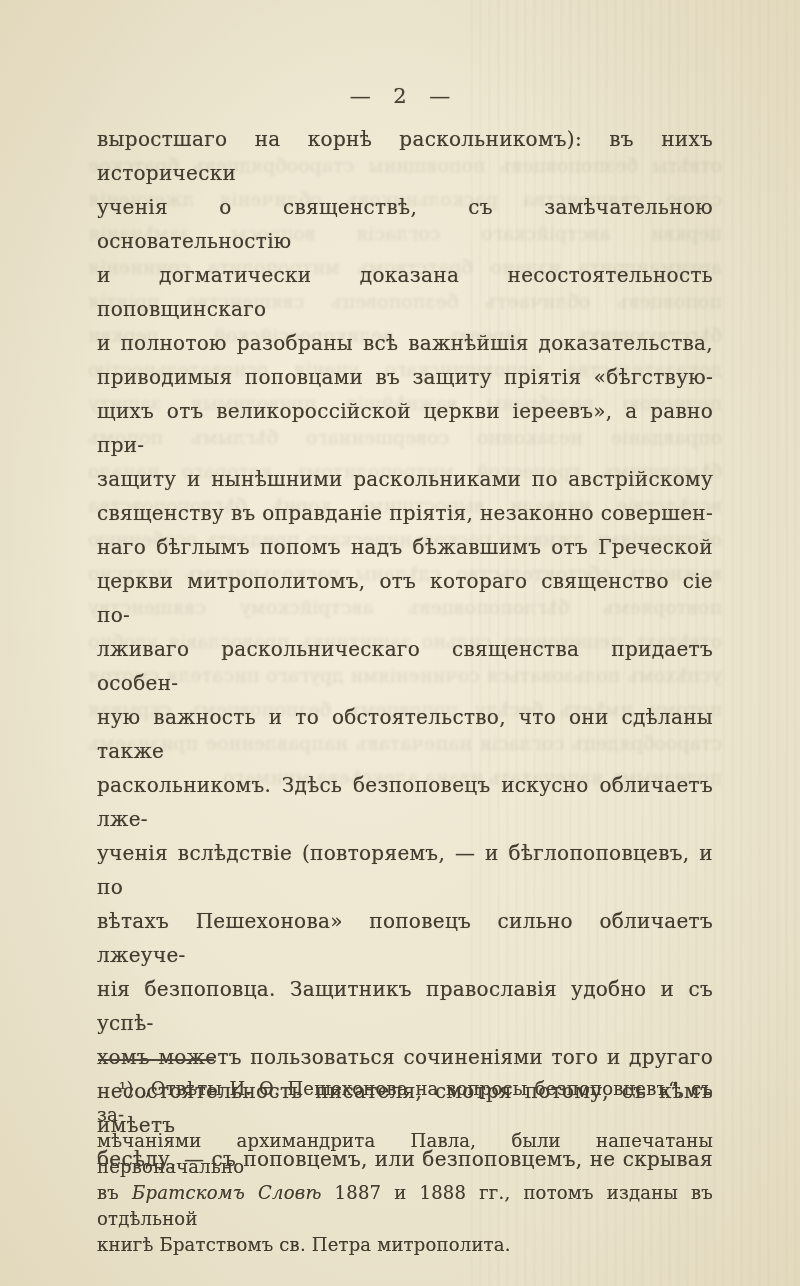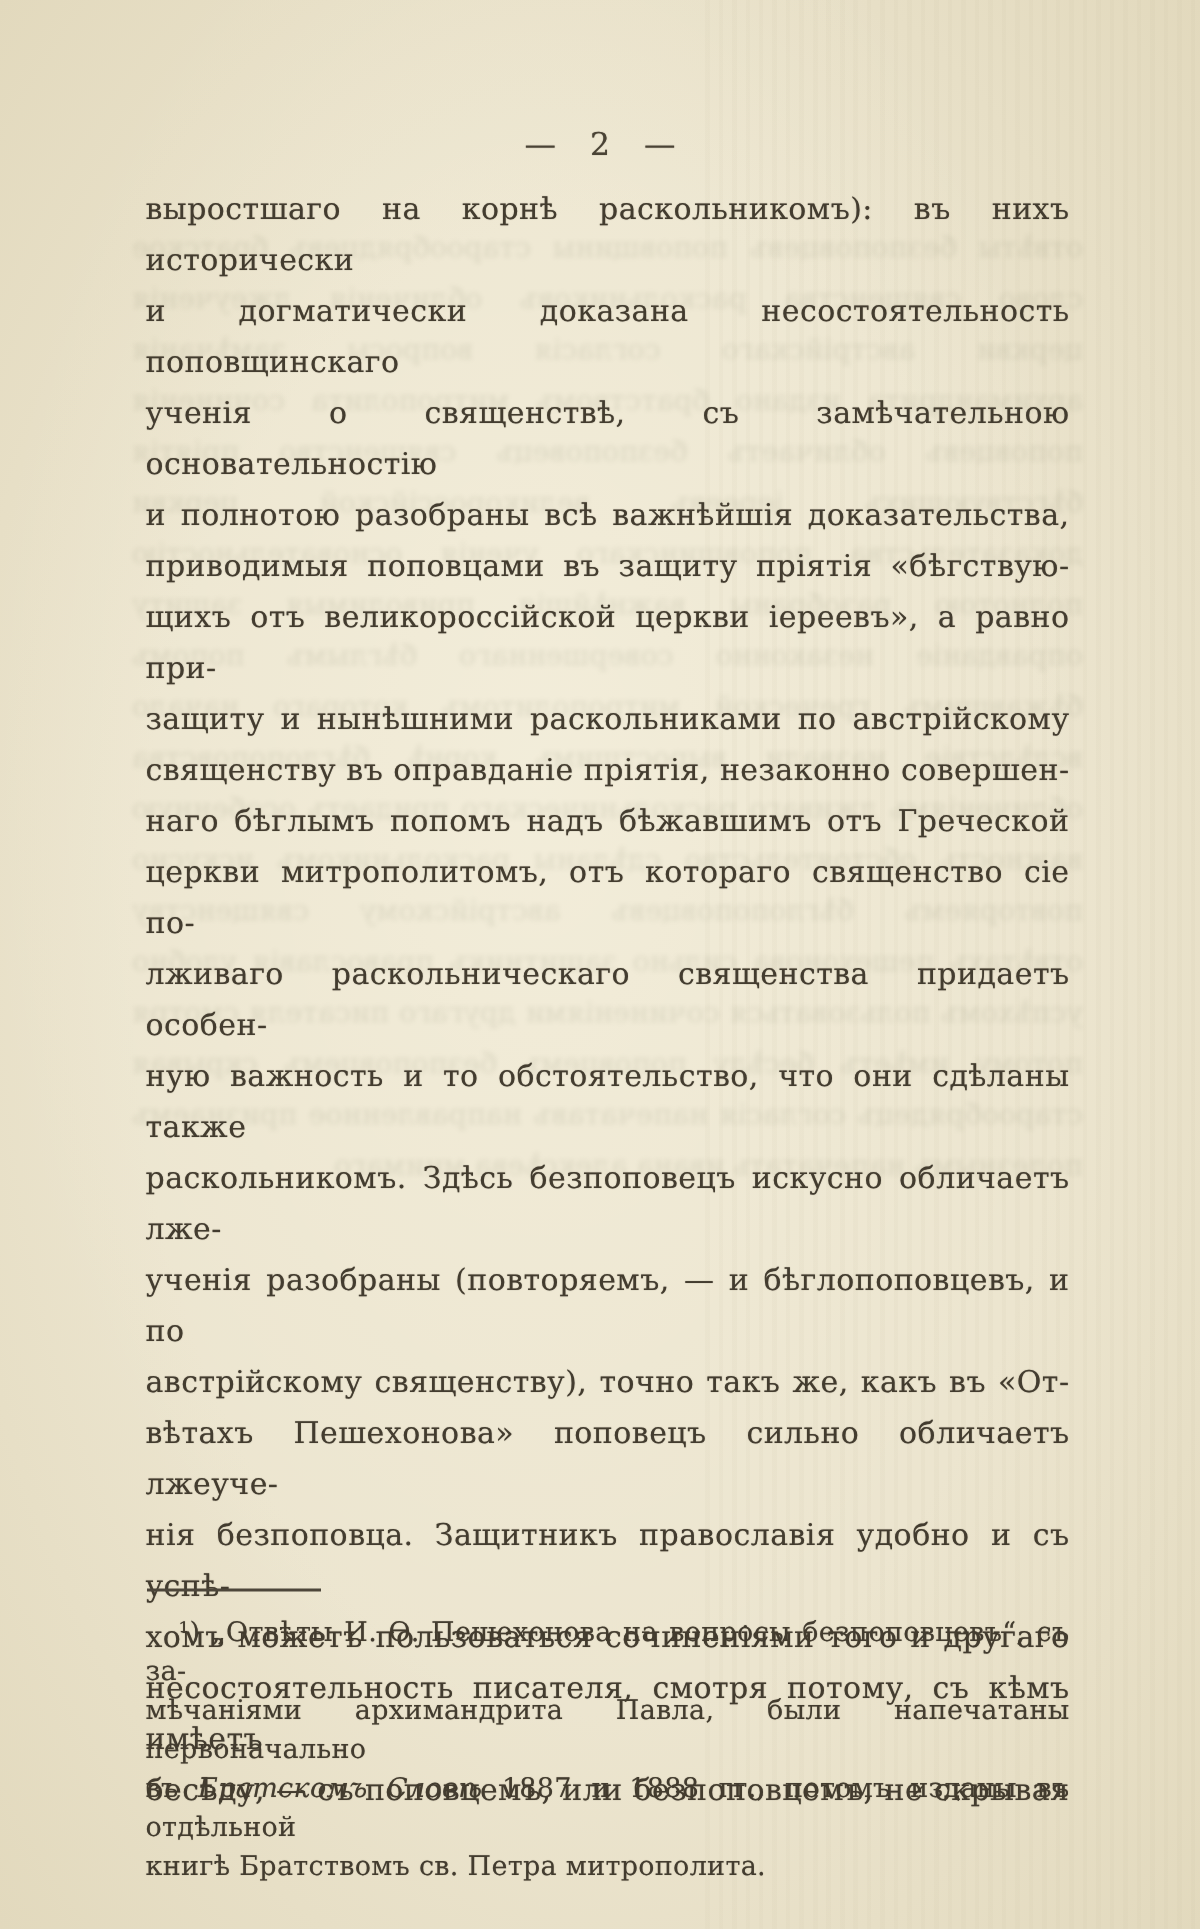--- a/index.html
+++ b/index.html
@@ -83,34 +83,33 @@
 <div class="page">
 
   <div class="stripes"></div>
 
   <div class="ghost">отвѣты безпоповцевъ поповщины старообрядцевъ братское слово священства раскольниковъ обличенія лжеученія церкви австрійскаго согласія вопросы замѣчанія архимандрита издано братствомъ митрополита сочиненія поповцевъ обличаетъ безпоповецъ священство пріятія бѣгствующихъ іереевъ великороссійской церкви доказательства поповщинскаго ученія основательностію полнотою разобраны важнѣйшія приводимыя защиту оправданіе незаконно совершеннаго бѣглымъ попомъ бѣжавшимъ греческой митрополитомъ котораго начало вслѣдствіе назвали выростшимъ корнѣ бѣглопоповства обличеніямъ лживаго раскольническаго придаетъ особенную важность обстоятельство сдѣланы раскольникомъ искусно повторяемъ бѣглопоповцевъ австрійскому священству отвѣтахъ пешехонова сильно защитникъ православія удобно успѣхомъ пользоваться сочиненіями другаго писателя смотря потому имѣетъ бесѣду поповцемъ безпоповцемъ скрывая старообрядецъ согласія напечатавъ направленное признаемъ полезнымъ напечатать ивана алексѣева мнимаго</div>
 
   <div class="pagenum">— 2 —</div>
 
   <div class="body-text">
     <div class="line">выростшаго на корнѣ раскольникомъ): въ нихъ исторически</div>
+    <div class="line">ученія о священствѣ, съ замѣчательною основательностію</div>
     <div class="line">и догматически доказана несостоятельность поповщинскаго</div>
-    <div class="line">ученія о священствѣ, съ замѣчательною основательностію</div>
     <div class="line">и полнотою разобраны всѣ важнѣйшія доказательства,</div>
     <div class="line">приводимыя поповцами въ защиту пріятія «бѣгствую-</div>
     <div class="line">щихъ отъ великороссійской церкви іереевъ», а равно при-</div>
     <div class="line">защиту и нынѣшними раскольниками по австрійскому</div>
     <div class="line">священству въ оправданіе пріятія, незаконно совершен-</div>
     <div class="line">наго бѣглымъ попомъ надъ бѣжавшимъ отъ Греческой</div>
     <div class="line">церкви митрополитомъ, отъ котораго священство сіе по-</div>
     <div class="line">лживаго раскольническаго священства придаетъ особен-</div>
     <div class="line">ную важность и то обстоятельство, что они сдѣланы также</div>
     <div class="line">раскольникомъ. Здѣсь безпоповецъ искусно обличаетъ лже-</div>
-    <div class="line">ученія разобраны (повторяемъ, — и бѣглопоповцевъ, и по</div>
-    <div class="line">австрійскому священству), точно такъ же, какъ въ «От-</div>
+    <div class="line">ученія вслѣдствіе (повторяемъ, — и бѣглопоповцевъ, и по</div>
     <div class="line">вѣтахъ Пешехонова» поповецъ сильно обличаетъ лжеуче-</div>
     <div class="line">нія безпоповца. Защитникъ православія удобно и съ успѣ-</div>
     <div class="line">хомъ можетъ пользоваться сочиненіями того и другаго</div>
     <div class="line">несостоятельность писателя, смотря потому, съ кѣмъ имѣетъ</div>
     <div class="line">бесѣду, — съ поповцемъ, или безпоповцемъ, не скрывая</div>
 
   </div>
 
   <div class="fn-rule"></div>
 

